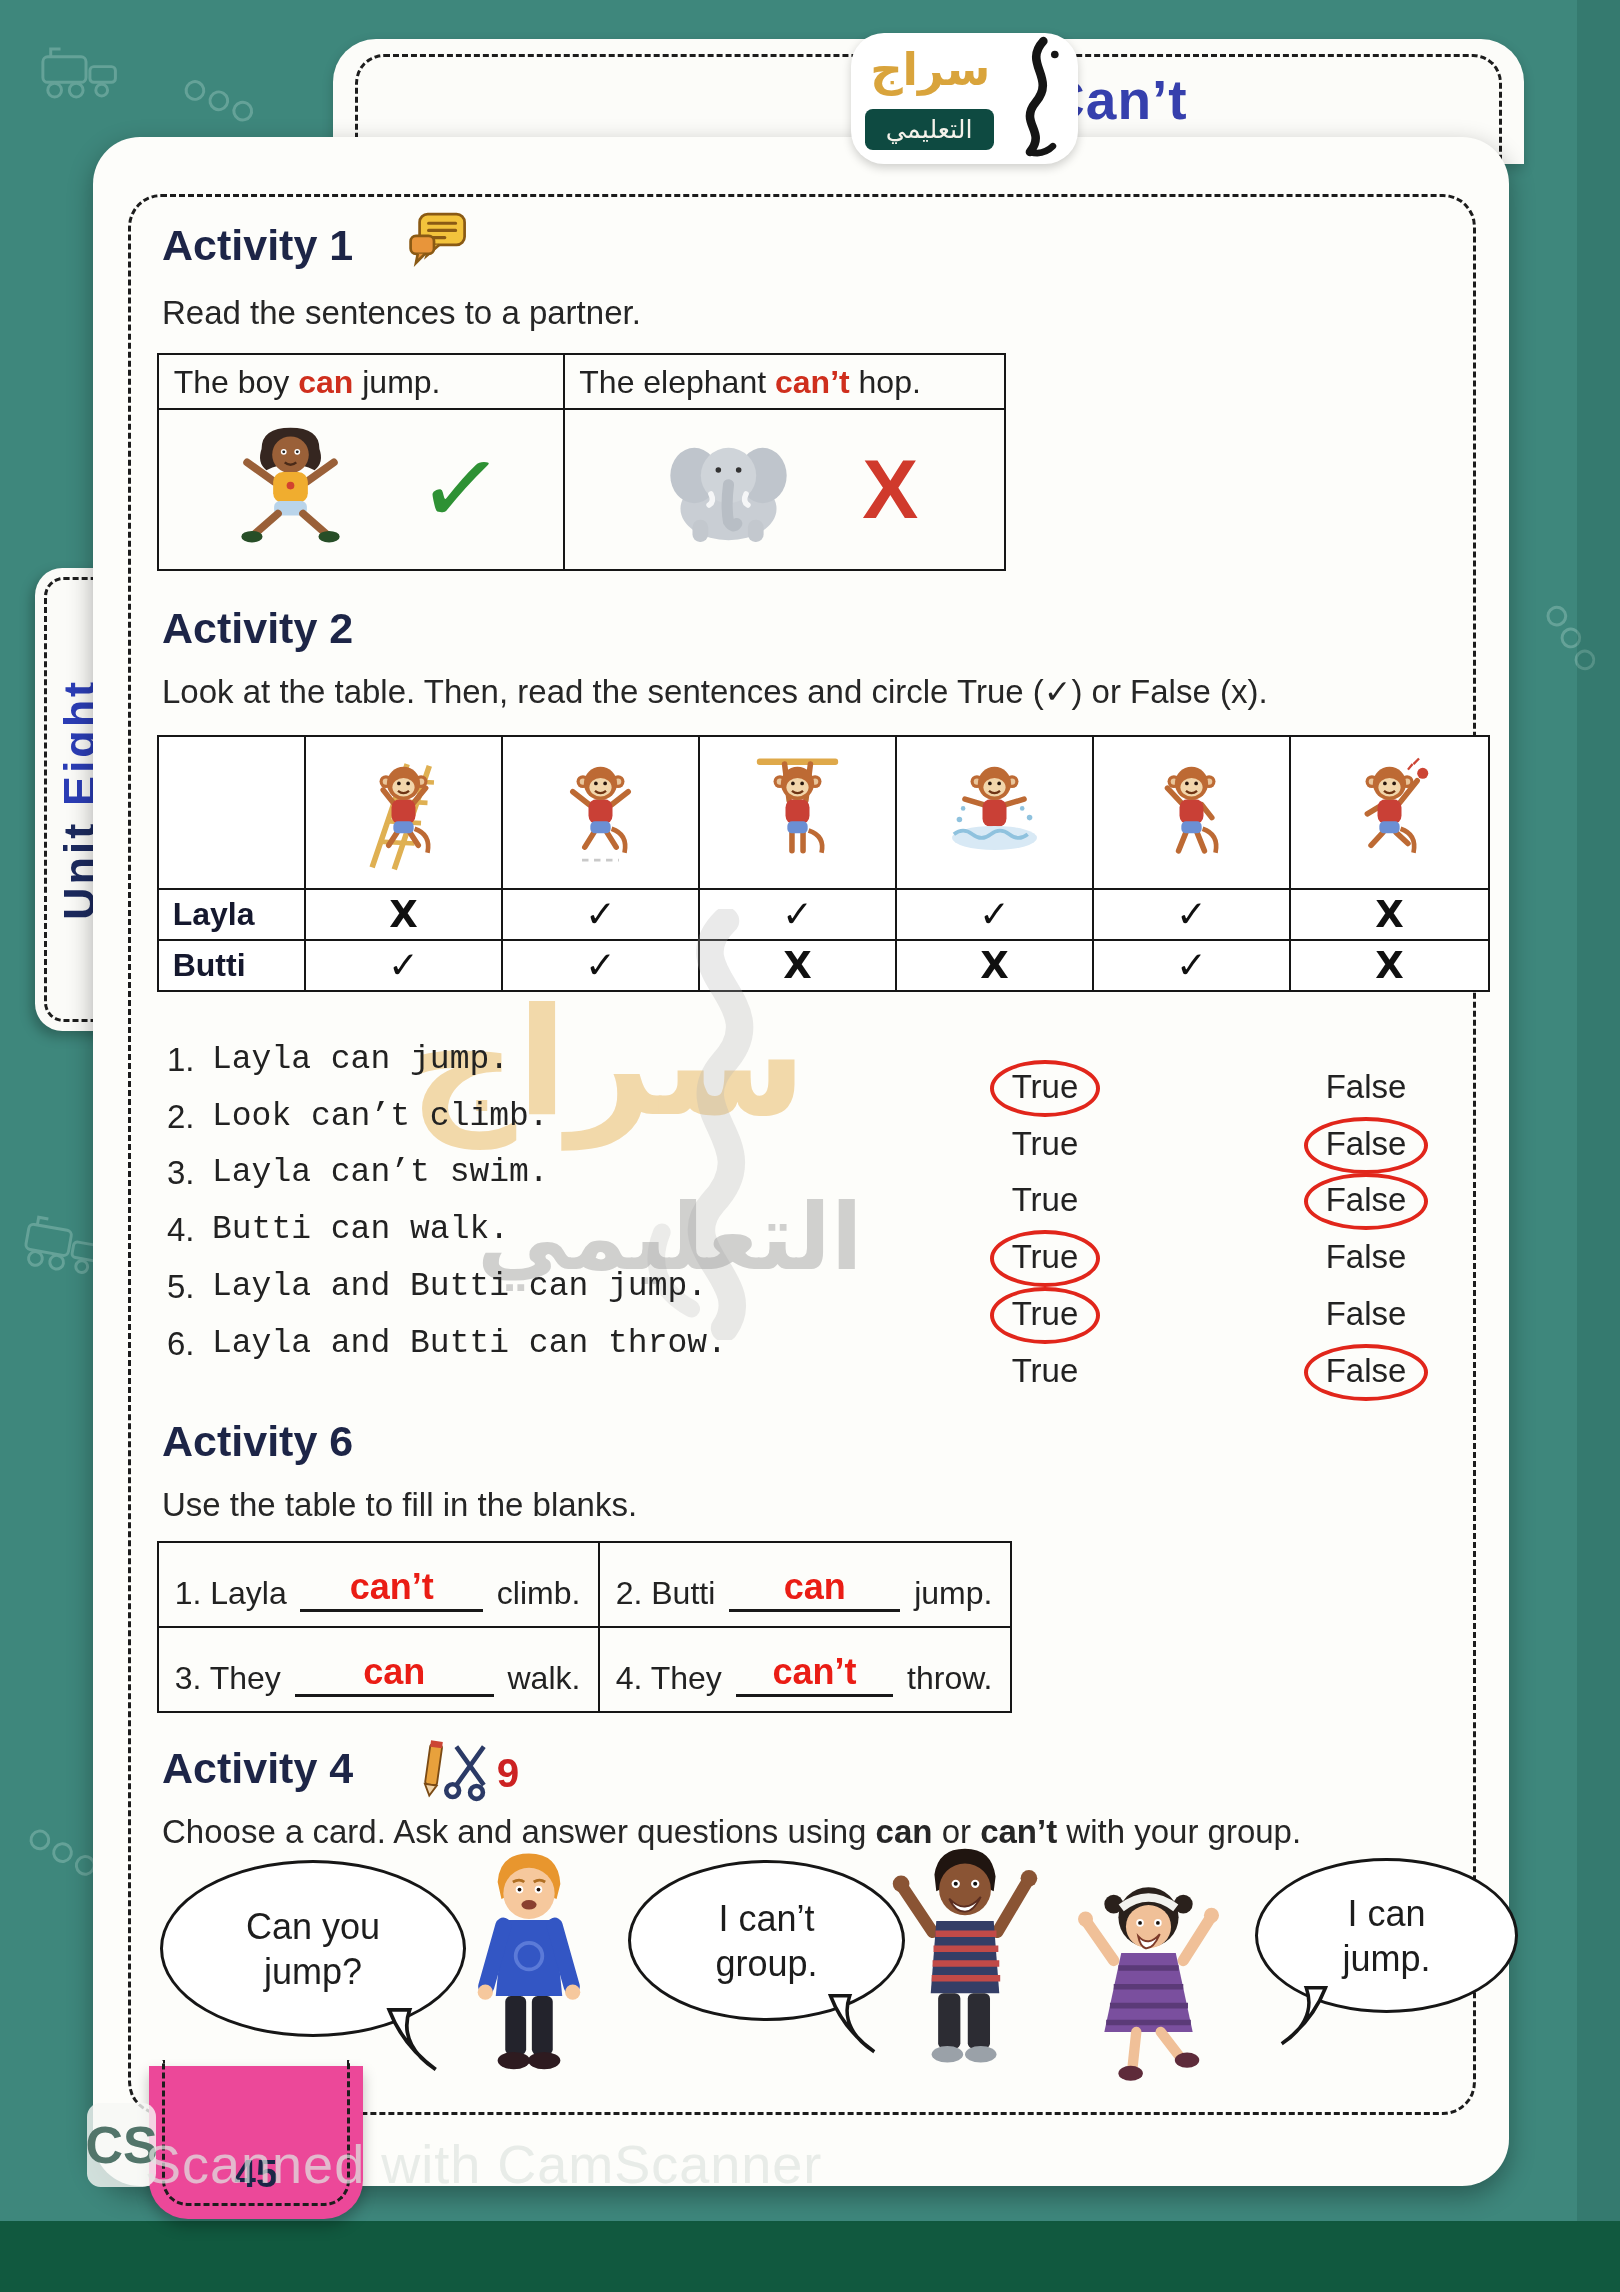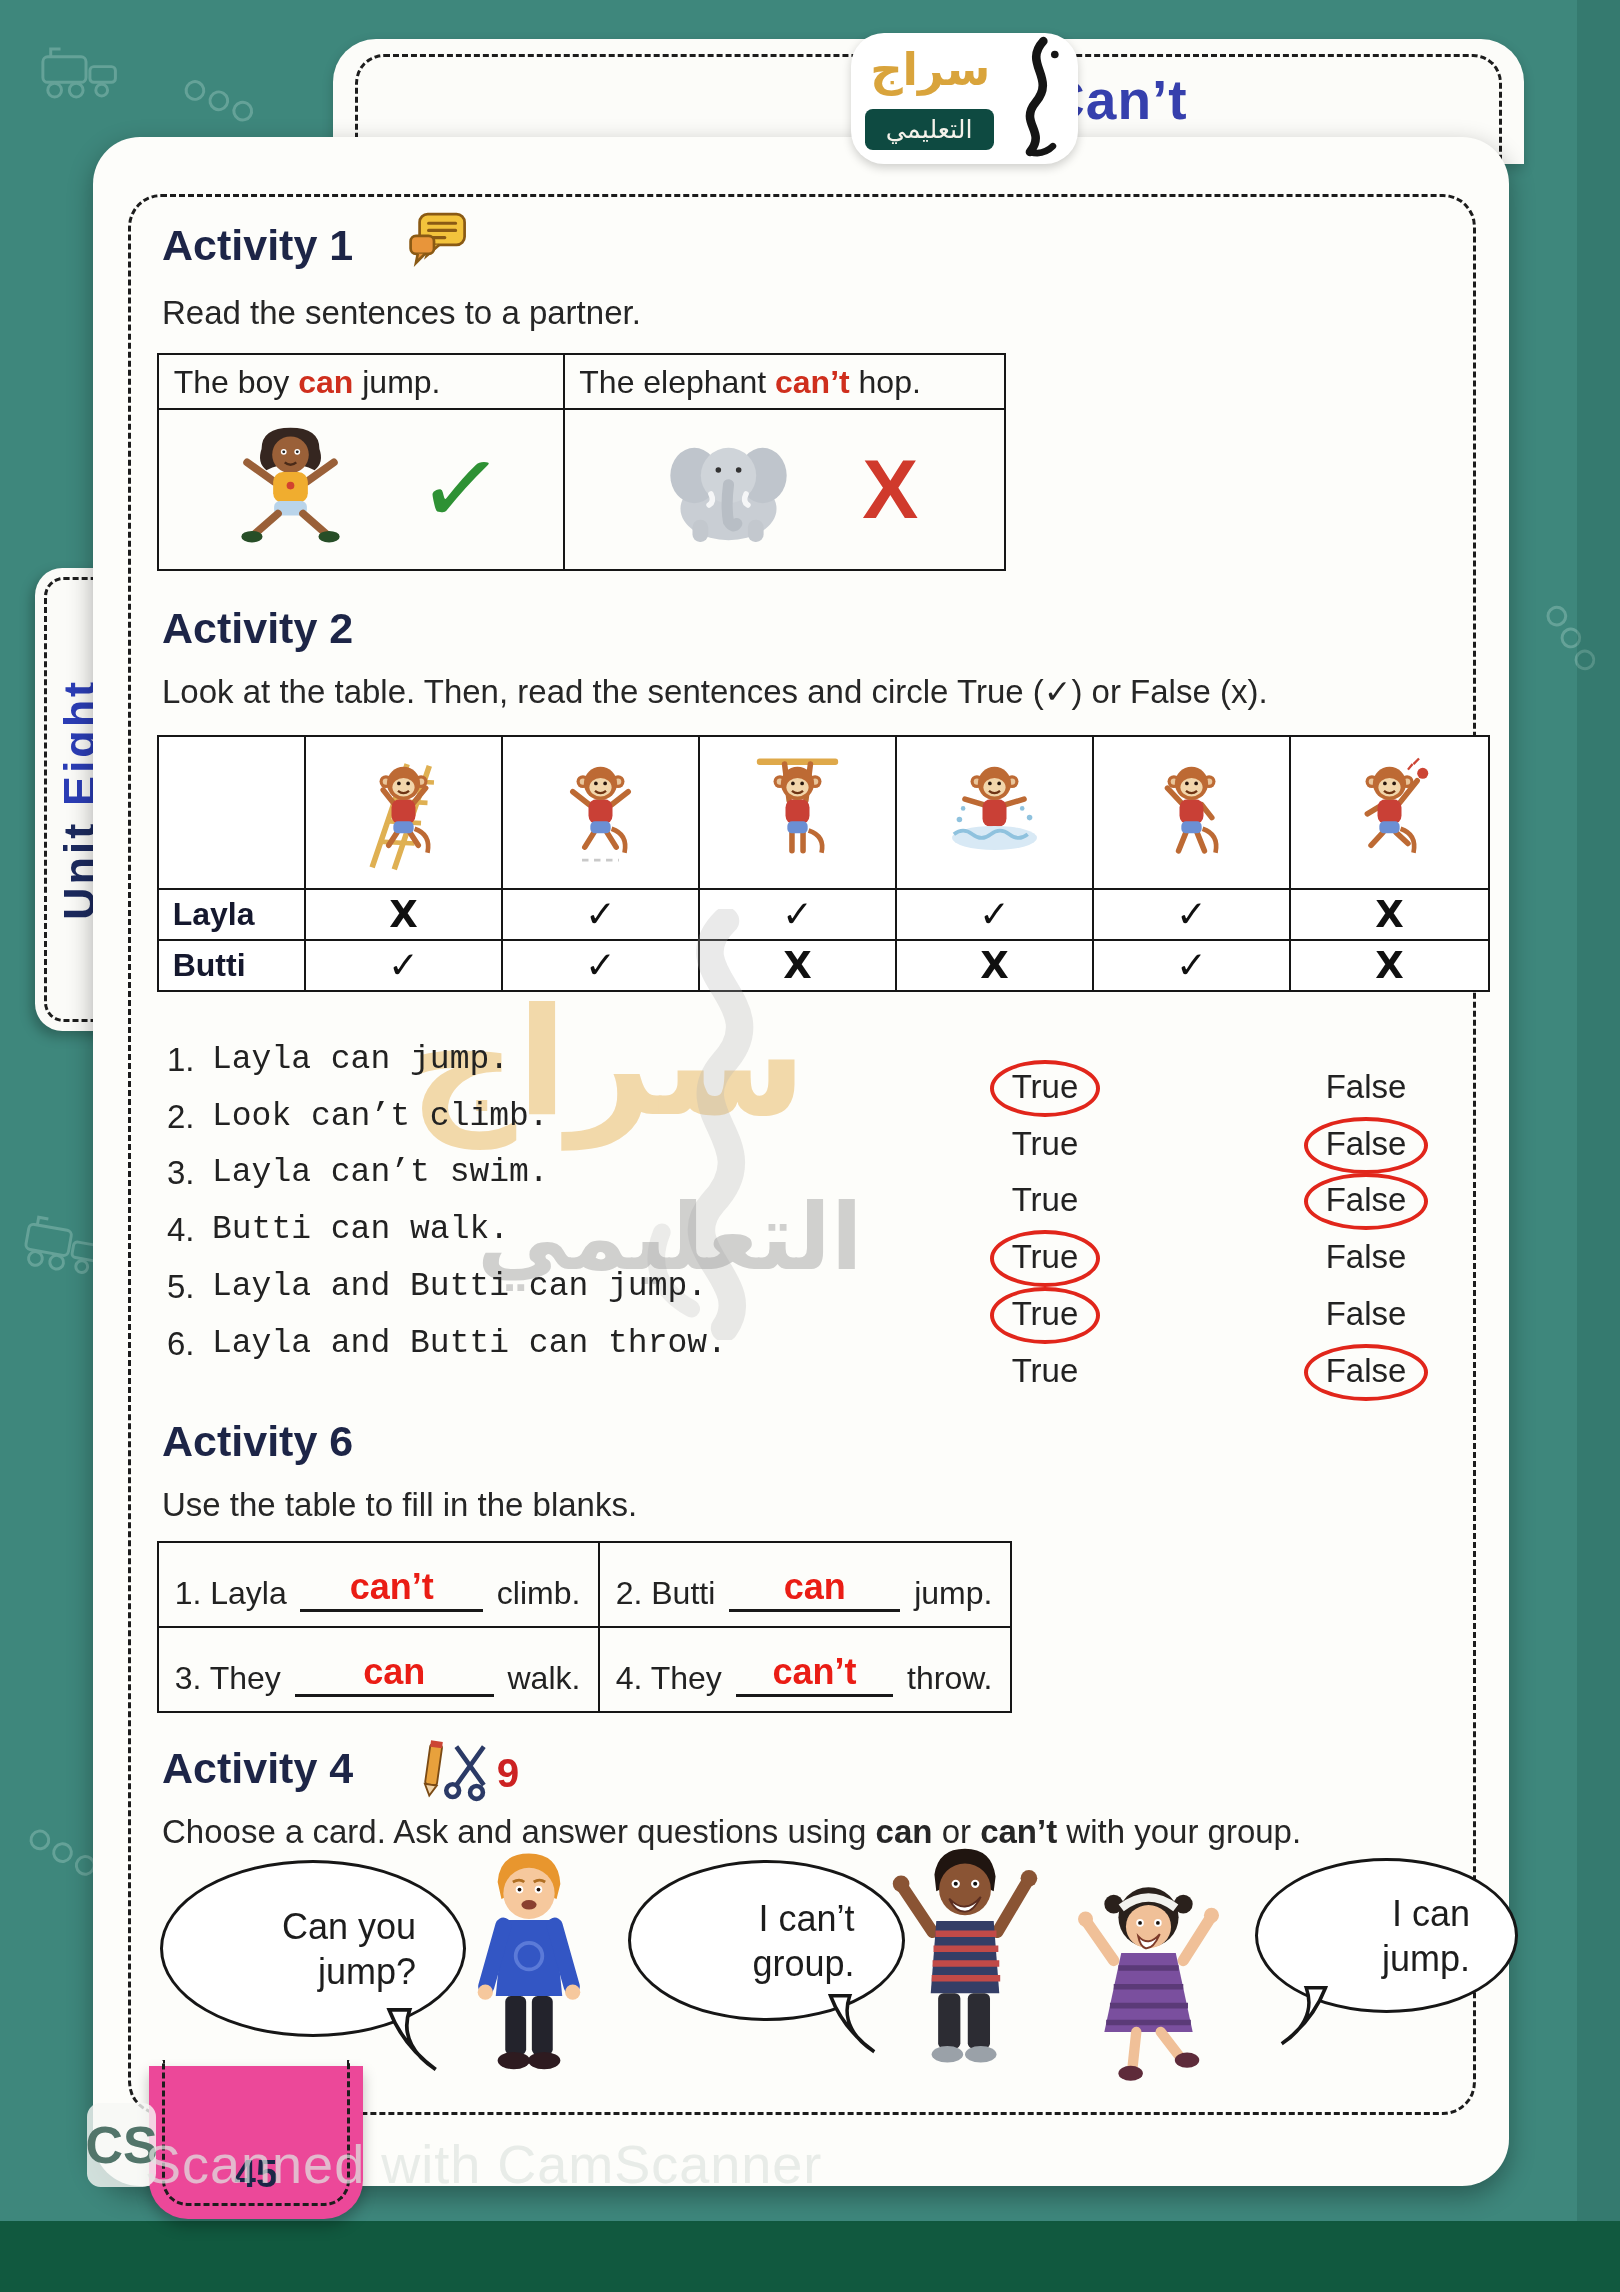--- a/index.html
+++ b/index.html
@@ -95,21 +95,21 @@
   .a3-row:last-child{border-bottom:none;}
   .a3-cell{border-right:2.9px solid #161616;display:flex;align-items:flex-end;padding:0 17.6px 13.7px 15.7px;font-size:32px;}
   .a3-cell:last-child{border-right:none;}
   .a3-lead{white-space:nowrap;}
   .a3-blank{flex:1;border-bottom:3.9px solid #191919;margin:0 13.7px;text-align:center;line-height:1;}
   .a3-answer{color:#ea1d15;font-weight:bold;font-size:36px;position:relative;top:-3.9px;}
   .a3-verb{white-space:nowrap;}
 
   
   .bubble{position:absolute;background:#fff;border:3.9px solid #161616;border-radius:50%;
-          display:flex;align-items:center;justify-content:center;text-align:right;
+          display:flex;align-items:center;justify-content:center;text-align:center;
           font-size:36px;color:#1d1d1d;z-index:4;line-height:1.25;}
   .tail{position:absolute;}
   .figure{position:absolute;}
 
   
   .pnum-tab{position:absolute;left:149px;top:2066px;width:214px;height:153px;background:#ec4899;
             border-radius:0 0 39px 39px;z-index:4;box-shadow:0 7.8px 13.7px rgba(0,0,0,.25);}
   .pnum-tab::before{content:"";position:absolute;left:12.7px;right:12.7px;top:-5.9px;bottom:12.7px;
             border:3.9px dashed #1d1d1d;border-top:none;border-radius:0 0 25.5px 25.5px;}
   .pnum{position:absolute;left:0;right:0;bottom:23.5px;text-align:center;font-size:39px;font-weight:bold;color:#1c2547;}

